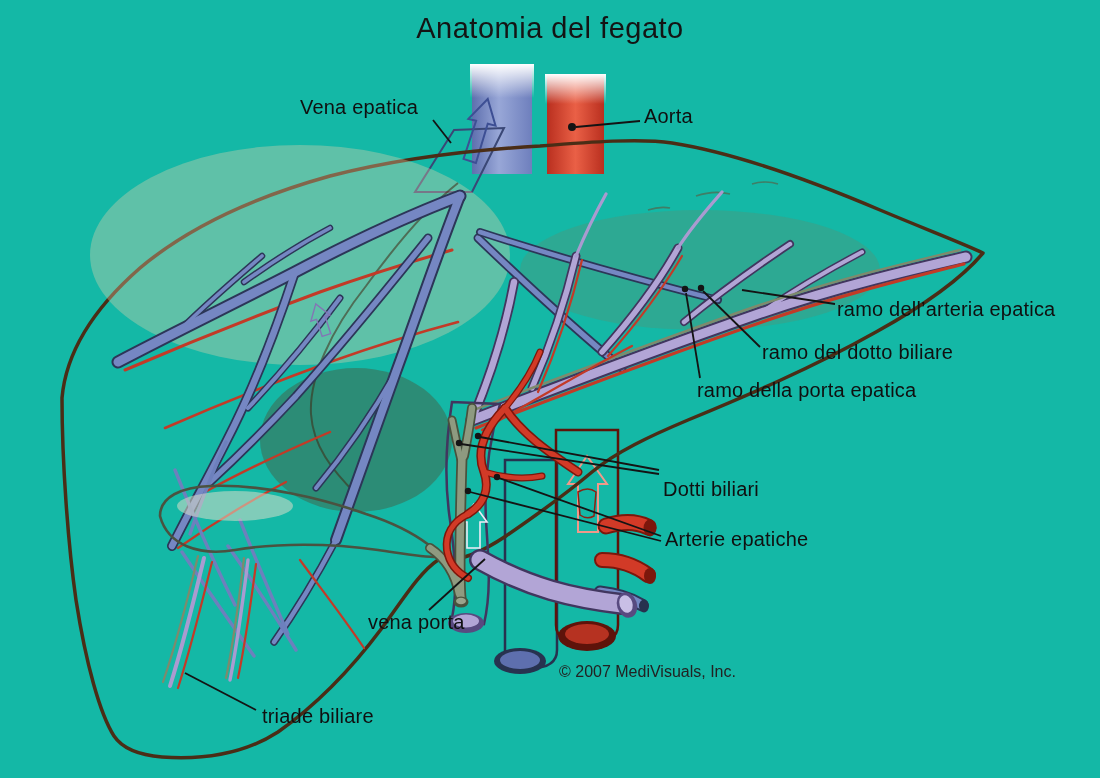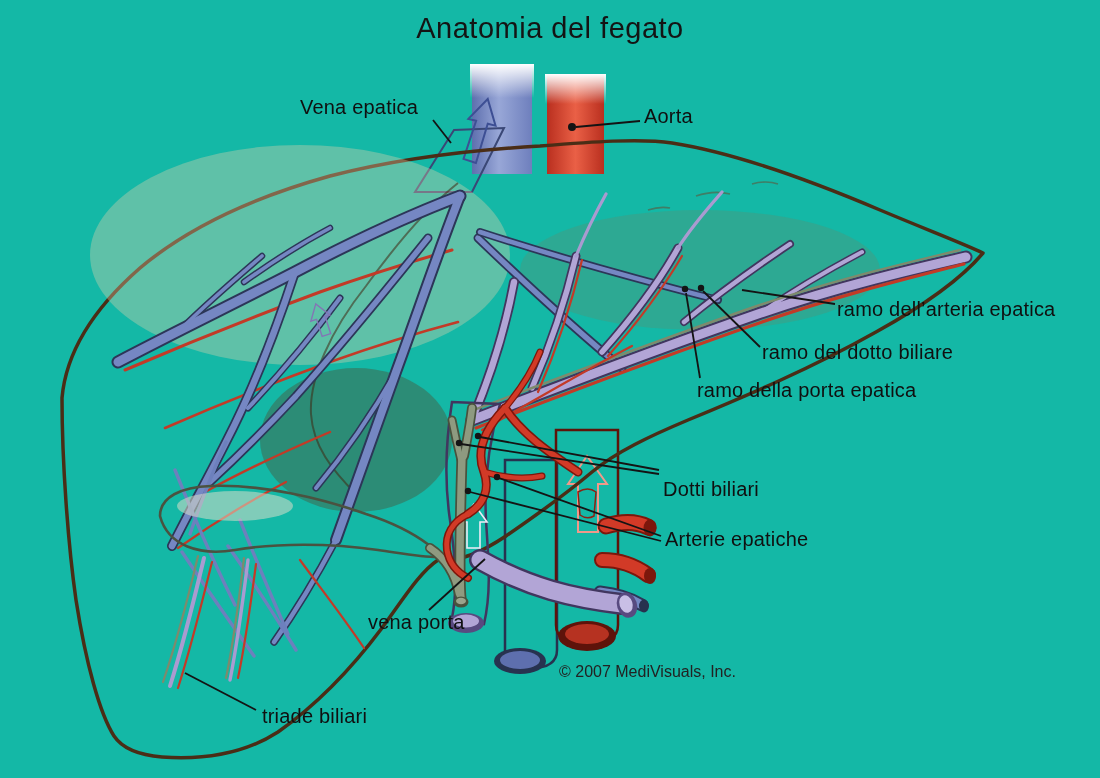--- a/index.html
+++ b/index.html
@@ -287,15 +287,15 @@
 
   <div class="title">Anatomia del fegato</div>
   <div class="lbl l-vena-epatica">Vena epatica</div>
   <div class="lbl l-aorta">Aorta</div>
   <div class="lbl l-ramo-arteria">ramo dell’arteria epatica</div>
   <div class="lbl l-ramo-dotto">ramo del dotto biliare</div>
   <div class="lbl l-ramo-vena">ramo della porta epatica</div>
   <div class="lbl l-dotti">Dotti biliari</div>
   <div class="lbl l-arterie">Arterie epatiche</div>
   <div class="lbl l-vena-porta">vena porta</div>
-  <div class="lbl l-triade">triade biliari</div>
+  <div class="lbl l-triade">triade biliare</div>
   <div class="credit">© 2007 MediVisuals, Inc.</div>
 </div>
 
 </body></html>

